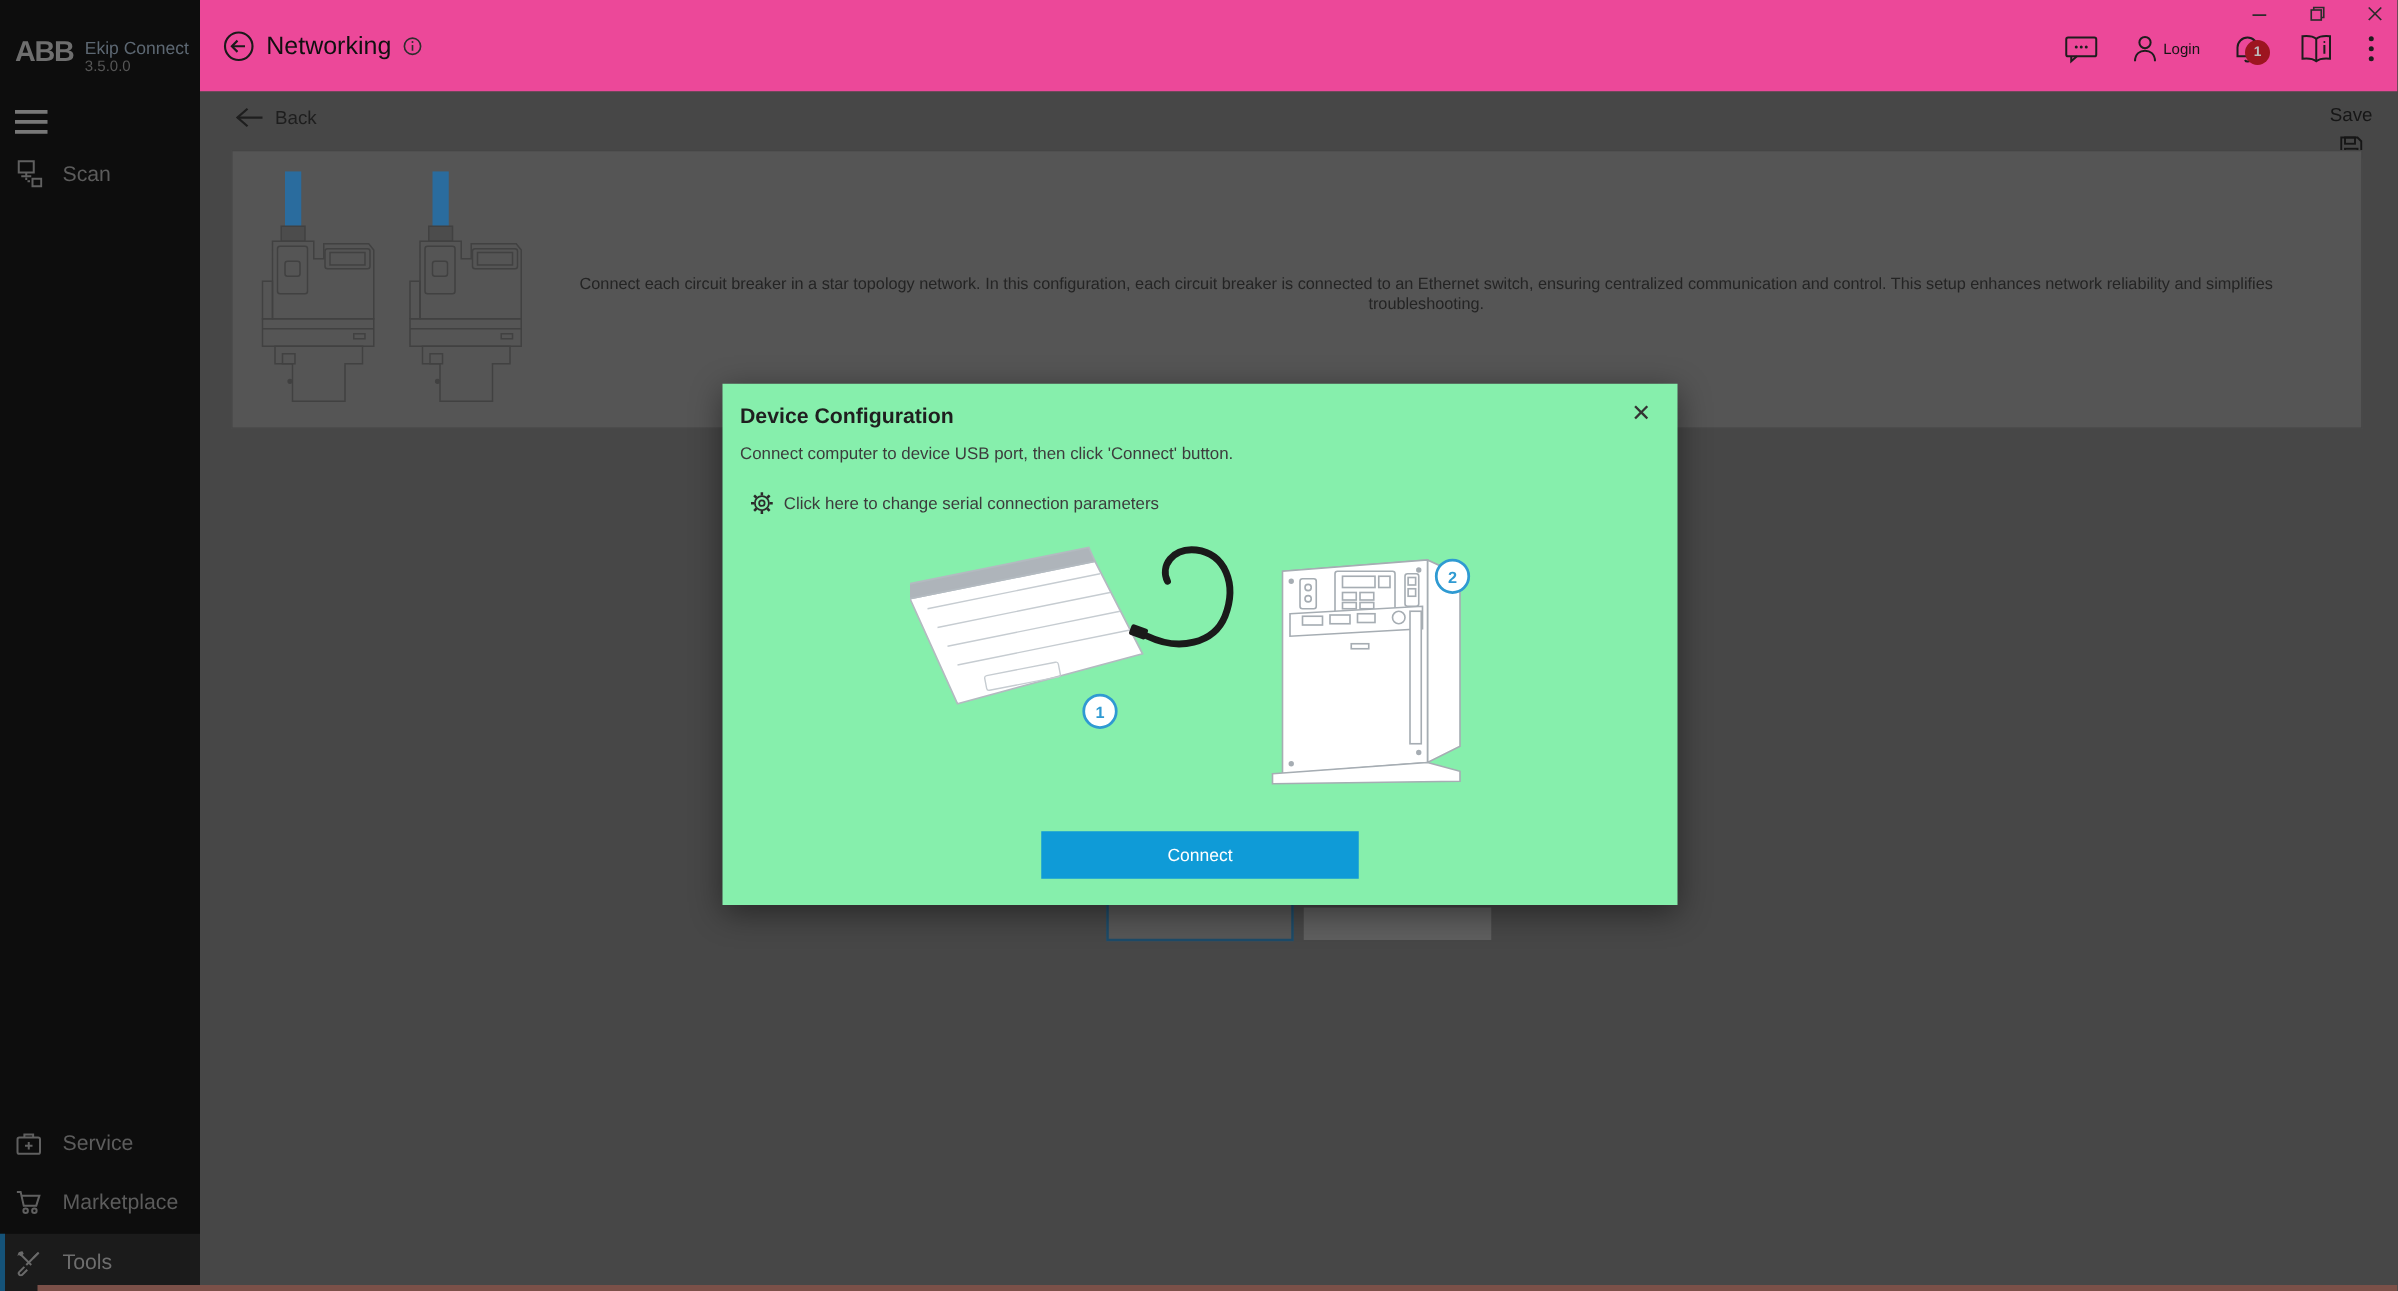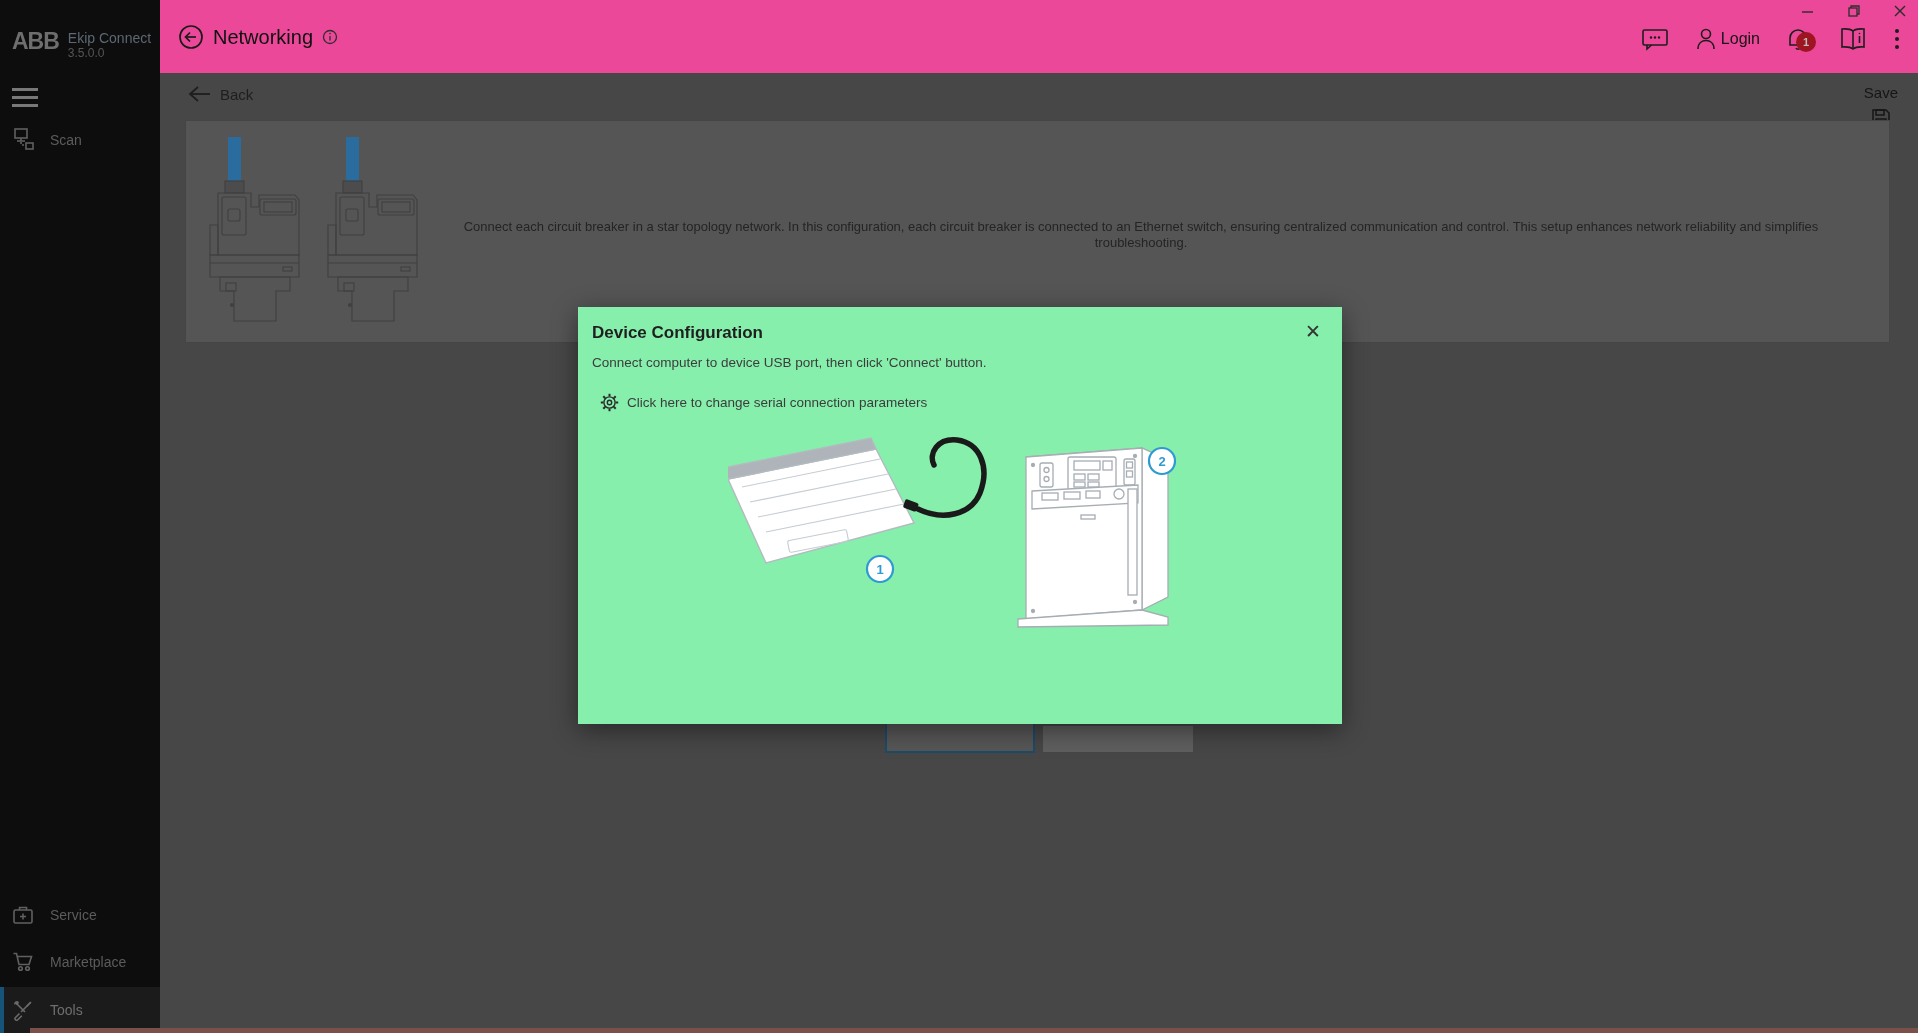--- a/index.html
+++ b/index.html
@@ -24,37 +24,37 @@
   }
   .app-name { color:#5d6873; font-size:14px; line-height:16px; }
   .app-version { color:#565656; font-size:12px; }
   .hamburger { position:absolute; top:88px; left:12px; width:26px; cursor:pointer; }
   .hamburger span { display:block; height:2.5px; background:#787878; margin-bottom:5.5px; }
   .side-item {
     position:absolute; left:0; width:160px; height:36px;
     display:flex; align-items:center; cursor:pointer;
   }
   .side-item .s-icon { width:22px; margin-left:12px; }
-  .side-item .s-label { margin-left:16px; font-size:14px; color:#5c5c5c; }
+  .side-item .s-label { margin-left:16px; font-size:17px; color:#5c5c5c; }
   .side-item.active-block { height:46px; background:#1b1b1b; }
   .accent-bar { position:absolute; left:0; top:0; width:4px; height:100%; background:#155379; }
 
   
   .topbar {
     position:absolute; left:160px; top:0; width:1758px; height:73px;
     background:#ec4899; z-index:1;
   }
   .win-controls { position:absolute; top:4px; right:10px; display:flex; gap:30px; }
   .win-btn { width:16px; height:14px; cursor:pointer; }
   .topbar-left { position:absolute; left:18px; top:24px; display:flex; align-items:center; gap:9px; }
   .page-heading { font-size:20px; font-weight:500; color:#101010; }
   .topbar-right { position:absolute; right:18px; top:26px; display:flex; align-items:center; gap:26px; }
   .tb-icon { cursor:pointer; position:relative; }
   .login-wrap { display:flex; align-items:center; gap:4px; cursor:pointer; }
-  .login-label { font-size:16px; color:#151515; }
+  .login-label { font-size:12px; color:#151515; }
   .badge {
     position:absolute; left:10px; top:6px; width:20px; height:20px; border-radius:50%;
     background:#9d1520; color:#bcbcbc; font-size:11px; font-weight:bold;
     display:flex; align-items:center; justify-content:center;
   }
 
   .subbar { position:absolute; left:160px; top:73px; width:1758px; height:47px; }
   .back-link { position:absolute; left:28px; top:12px; display:flex; align-items:center; gap:8px; cursor:pointer; }
   .back-label { font-size:15px; color:#1e1e1e; }
   .sub-title {
@@ -370,13 +370,14 @@
       <rect x="112" y="60" width="9" height="106"></rect>
       <rect x="65" y="86" width="14" height="4"></rect>
 
       <polygon points="2,190 126,181 152,188 152,196 2,198"></polygon>
     </g>
 
     <circle cx="434" cy="34" r="13" fill="#ffffff" stroke="#2f9ad2" stroke-width="2.2"></circle>
     <text x="434" y="39" text-anchor="middle" font-size="13" font-weight="bold" fill="#2f9ad2">2</text>
   </svg>
 
+  <button class="connect-btn">Connect</button>
 </div>
 
 </body></html>

